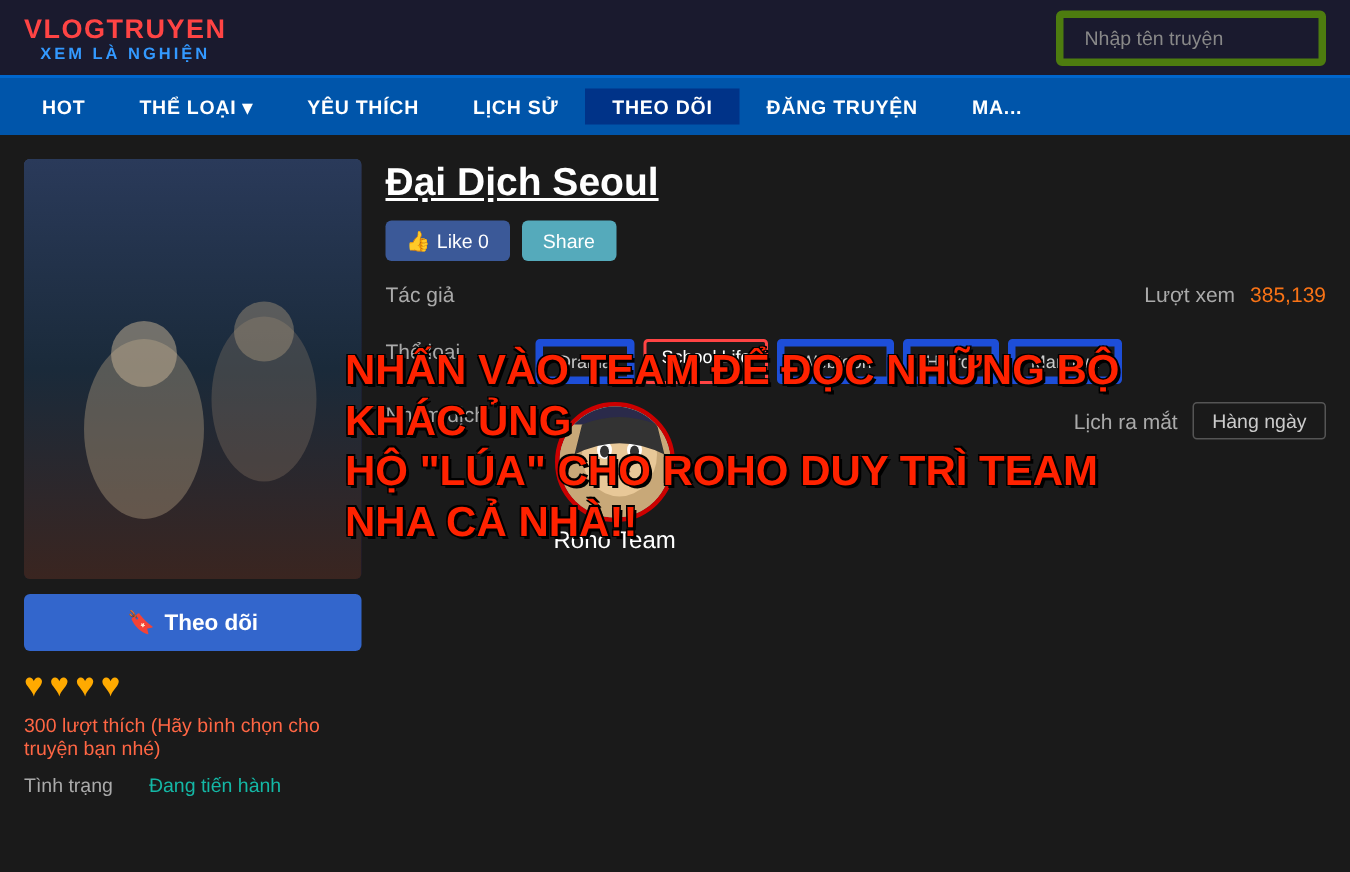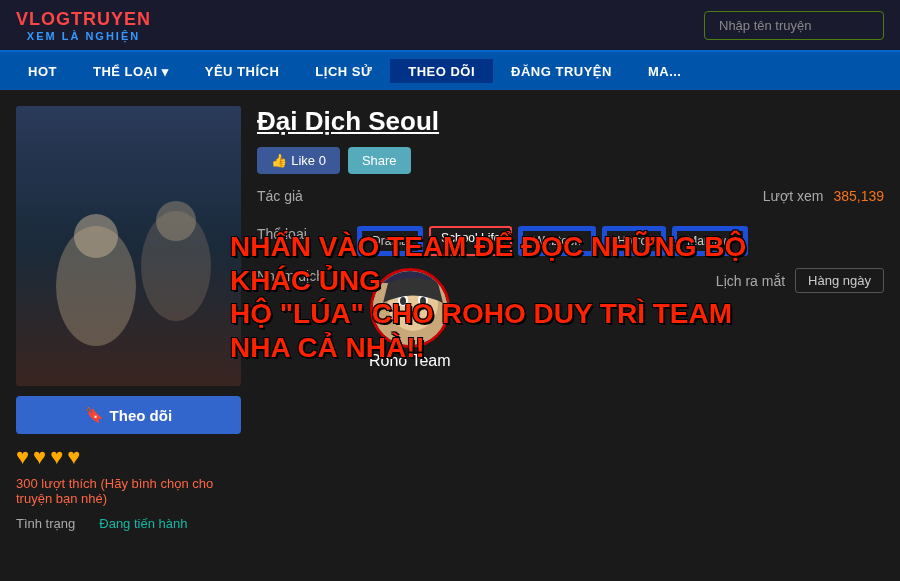--- a/index.html
+++ b/index.html
@@ -33,21 +33,21 @@
       letter-spacing: 1px;
     }
     .logo-sub {
       color: #3399ff;
       font-size: 11px;
       font-weight: bold;
       letter-spacing: 2px;
     }
     .search-input {
       background: transparent;
-      border: 1px solid #4d7c0f;
+      border: 5px solid #4d7c0f;
       color: #ccc;
       padding: 6px 14px;
       border-radius: 4px;
       font-size: 13px;
       width: 180px;
     }
     .search-input::placeholder { color: #888; }
 
     
     .nav {

